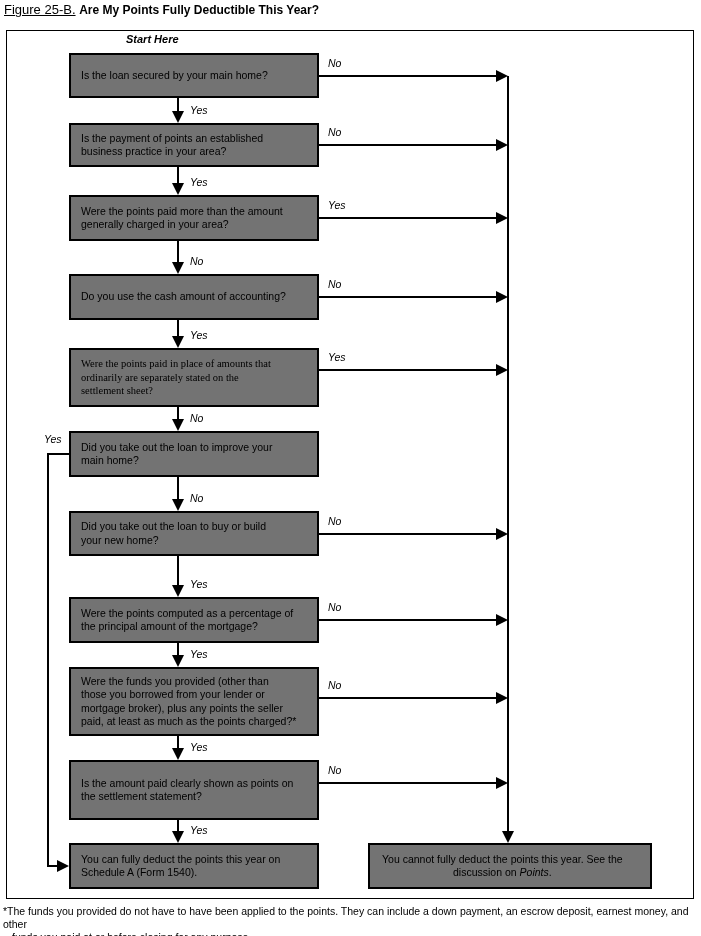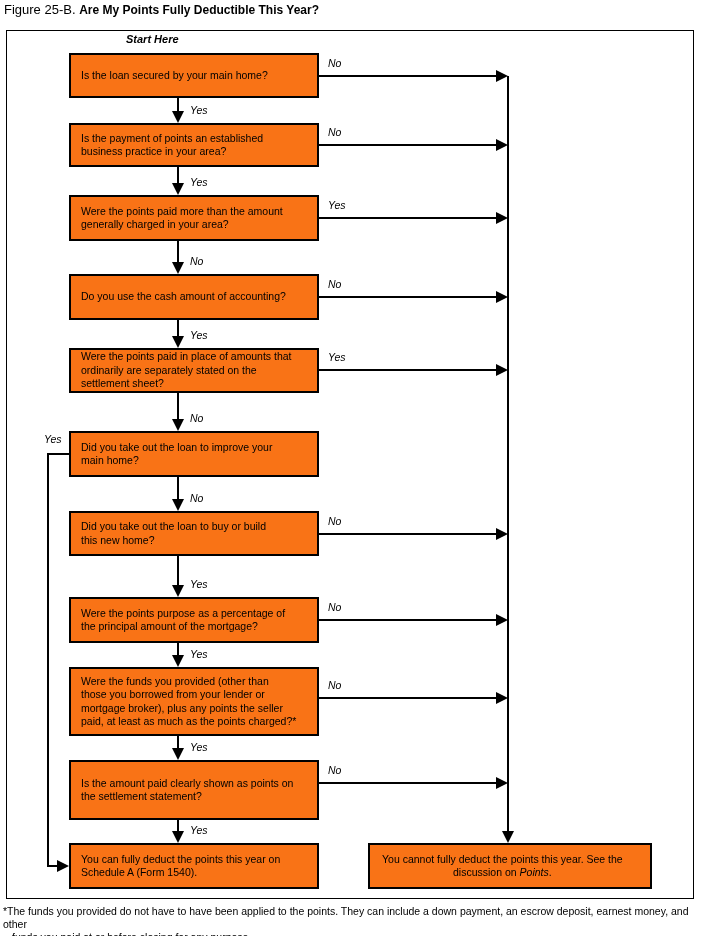--- a/index.html
+++ b/index.html
@@ -11,39 +11,39 @@
     font-family: "Liberation Sans", sans-serif;
     color: #000000;
     overflow: hidden;
   }
   #title {
     position: absolute;
     left: 4px; top: 2px;
     font-size: 13px;
     white-space: nowrap;
   }
-  #title .fig-label { font-weight: normal; }
+  #title .fig-label { font-weight: normal; text-decoration: underline; }
   #title .fig-title { font-weight: bold; font-size: 12px; }
   #chart-border {
     position: absolute;
     left: 6px; top: 30px;
     width: 686px; height: 867px;
     border: 1px solid #000000;
   }
   #start-here {
     position: absolute;
     left: 126px; top: 33px;
     font-size: 11px;
     font-weight: bold;
     font-style: italic;
   }
   .box {
     position: absolute;
     border: 2px solid #000000;
-    background: #f97316;
+    background: #737373;
     display: flex;
     align-items: center;
     box-sizing: border-box;
   }
   .qbox { left: 69px; width: 250px; }
   .box-text {
     font-size: 10.5px;
     line-height: 13.5px;
     padding-left: 10px;
     padding-right: 3px;
@@ -142,35 +142,35 @@
       <div class="box-text">Is the payment of points an established
 business practice in your area?</div>
     </div>
   <div class="box qbox" style="top:195px;height:46px;">
       <div class="box-text">Were the points paid more than the amount
 generally charged in your area?</div>
     </div>
   <div class="box qbox" style="top:274px;height:46px;">
       <div class="box-text">Do you use the cash amount of accounting?</div>
     </div>
-  <div class="box qbox" style="top:348px;height:45px;">
+  <div class="box qbox" style="top:348px;height:59px;font-family:Liberation Serif, serif;">
       <div class="box-text">Were the points paid in place of amounts that
 ordinarily are separately stated on the
 settlement sheet?</div>
     </div>
   <div class="box qbox" style="top:431px;height:46px;">
       <div class="box-text">Did you take out the loan to improve your
 main home?</div>
     </div>
   <div class="box qbox" style="top:511px;height:45px;">
       <div class="box-text">Did you take out the loan to buy or build
-this new home?</div>
+your new home?</div>
     </div>
   <div class="box qbox" style="top:597px;height:46px;">
-      <div class="box-text">Were the points purpose as a percentage of
+      <div class="box-text">Were the points computed as a percentage of
 the principal amount of the mortgage?</div>
     </div>
   <div class="box qbox" style="top:667px;height:69px;">
       <div class="box-text">Were the funds you provided (other than
 those you borrowed from your lender or
 mortgage broker), plus any points the seller
 paid, at least as much as the points charged?*</div>
     </div>
   <div class="box qbox" style="top:760px;height:60px;">
       <div class="box-text">Is the amount paid clearly shown as points on

